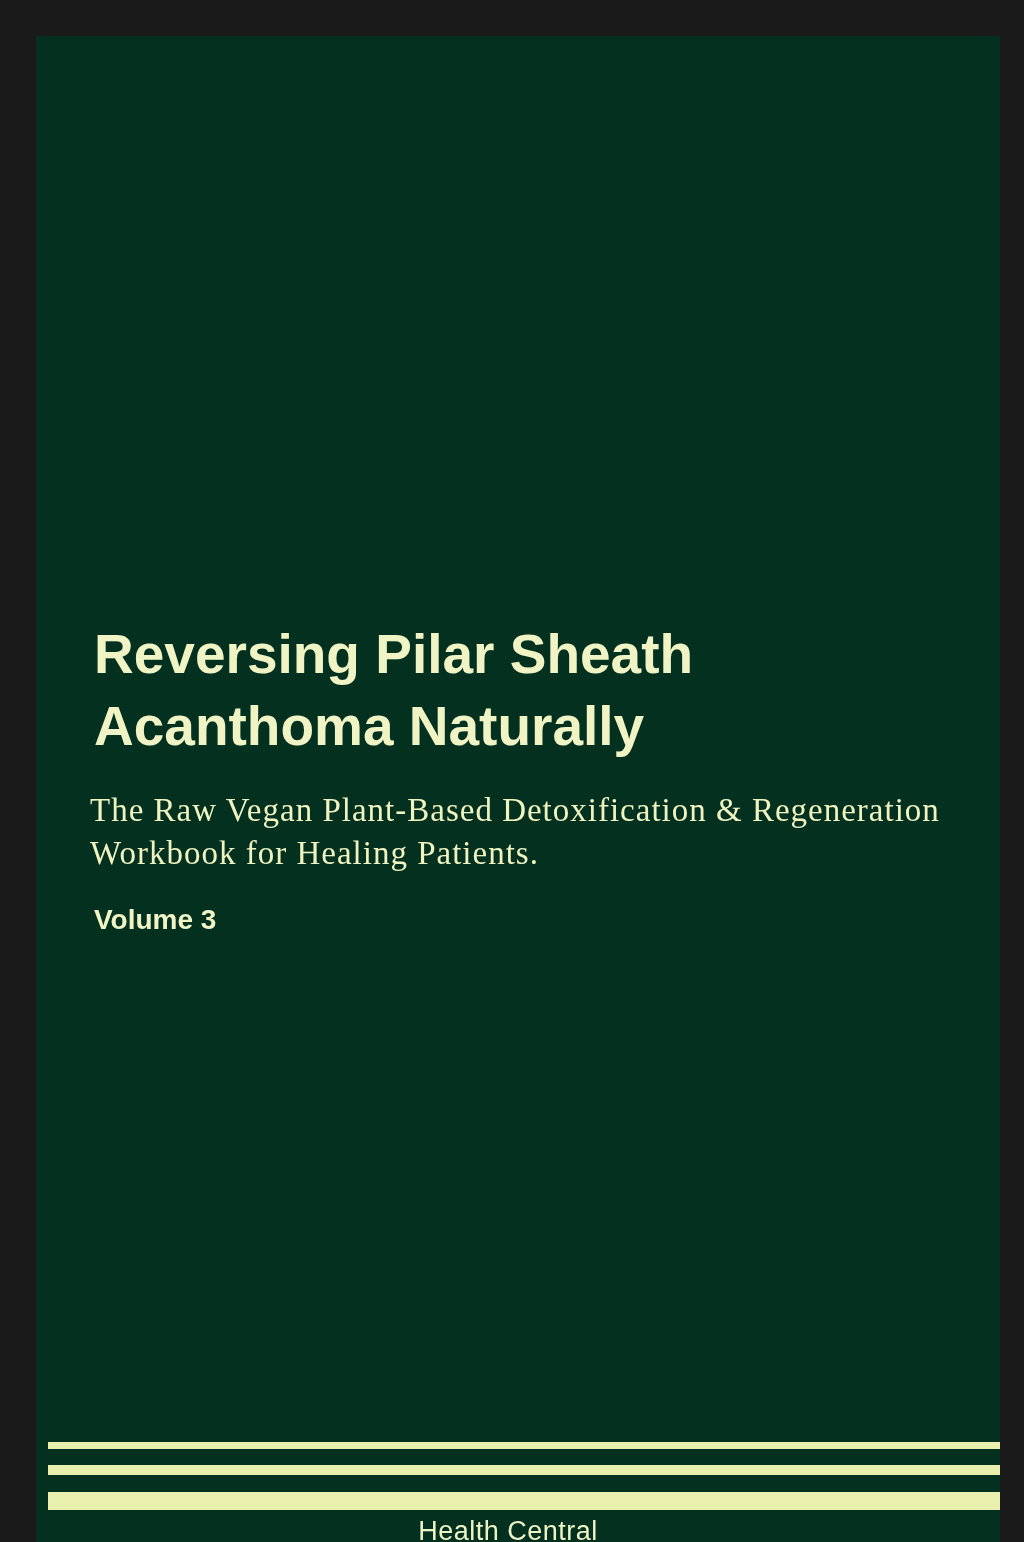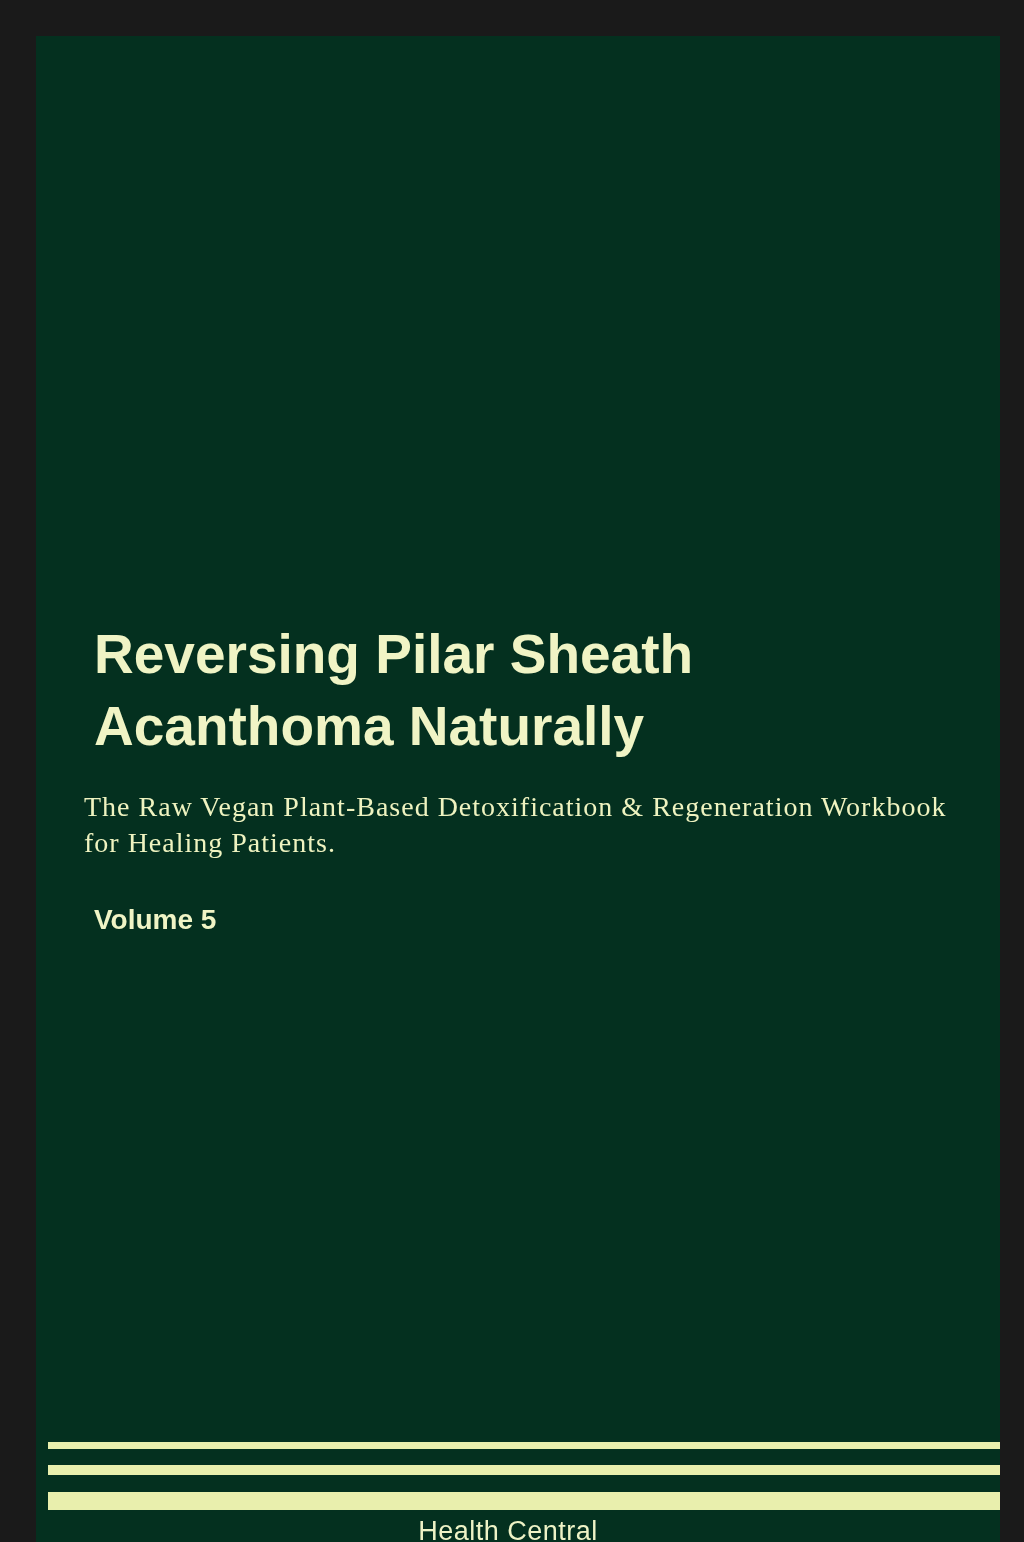--- a/index.html
+++ b/index.html
@@ -26,27 +26,27 @@
     width: 700px;
     font-family: "Liberation Sans", sans-serif;
     font-weight: bold;
     font-size: 55px;
     line-height: 72px;
     color: var(--title-text);
     letter-spacing: 0px;
   }
   .subtitle {
     position: absolute;
-    left: 36px;
+    left: 42px;
     top: 741px;
     width: 900px;
     font-family: "Liberation Serif", serif;
     font-weight: normal;
-    font-size: 28px;
-    line-height: 36px;
+    font-size: 33px;
+    line-height: 43px;
     letter-spacing: 1px;
     color: var(--subtitle-text);
   }
   .volume {
     position: absolute;
     left: 46px;
     top: 855px;
     font-family: "Liberation Sans", sans-serif;
     font-weight: bold;
     font-size: 28px;
@@ -85,21 +85,21 @@
 </style>
 </head>
 <body>
 
 <div class="cover">
 
   <div class="title">Reversing Pilar Sheath Acanthoma Naturally</div>
 
   <div class="subtitle">The Raw Vegan Plant-Based Detoxification &amp; Regeneration Workbook for Healing Patients.</div>
 
-  <div class="volume">Volume 5</div>
+  <div class="volume">Volume 3</div>
 
   <div class="stripe stripe-1"></div>
   <div class="stripe stripe-2"></div>
   <div class="stripe stripe-3"></div>
 
   <div class="publisher-band">
     <span class="publisher">Health Central</span>
   </div>
 
   <div class="stripe stripe-4"></div>

